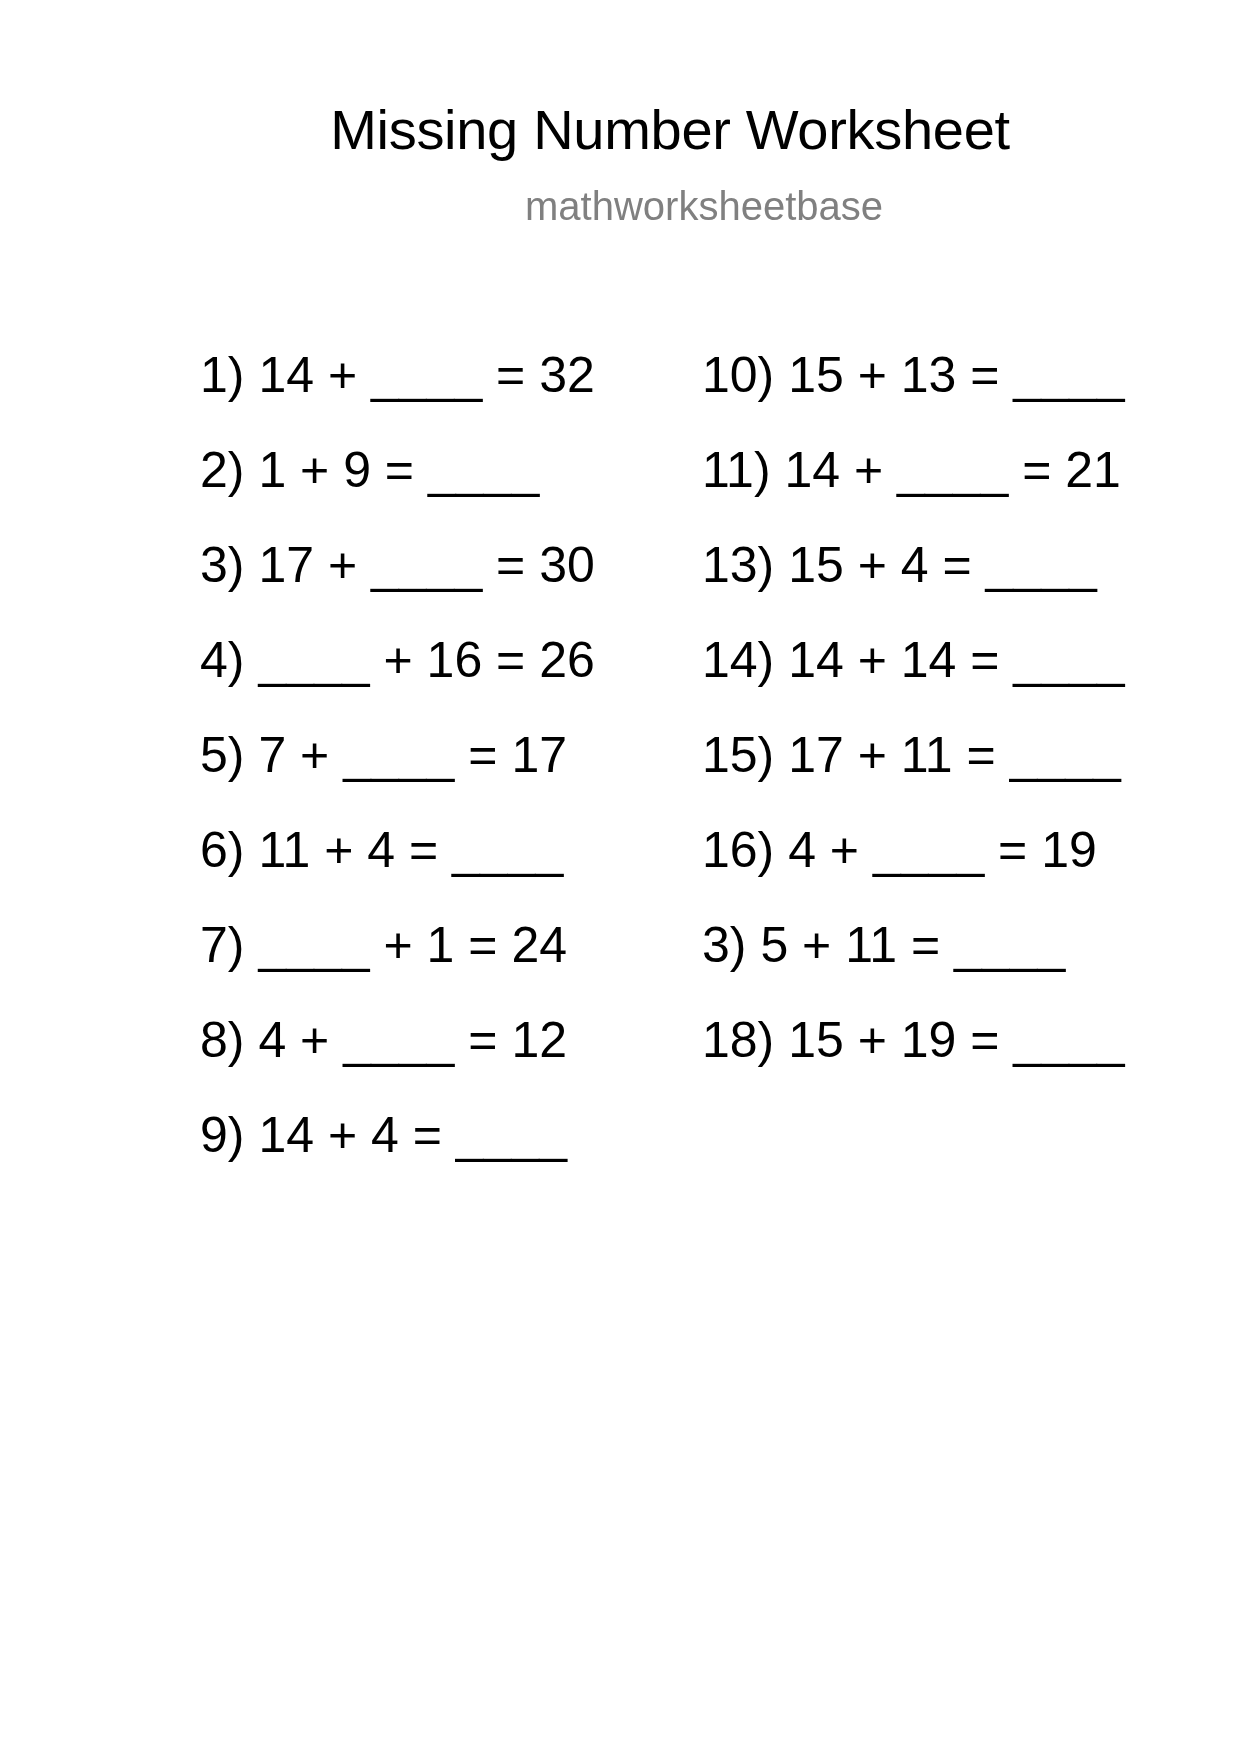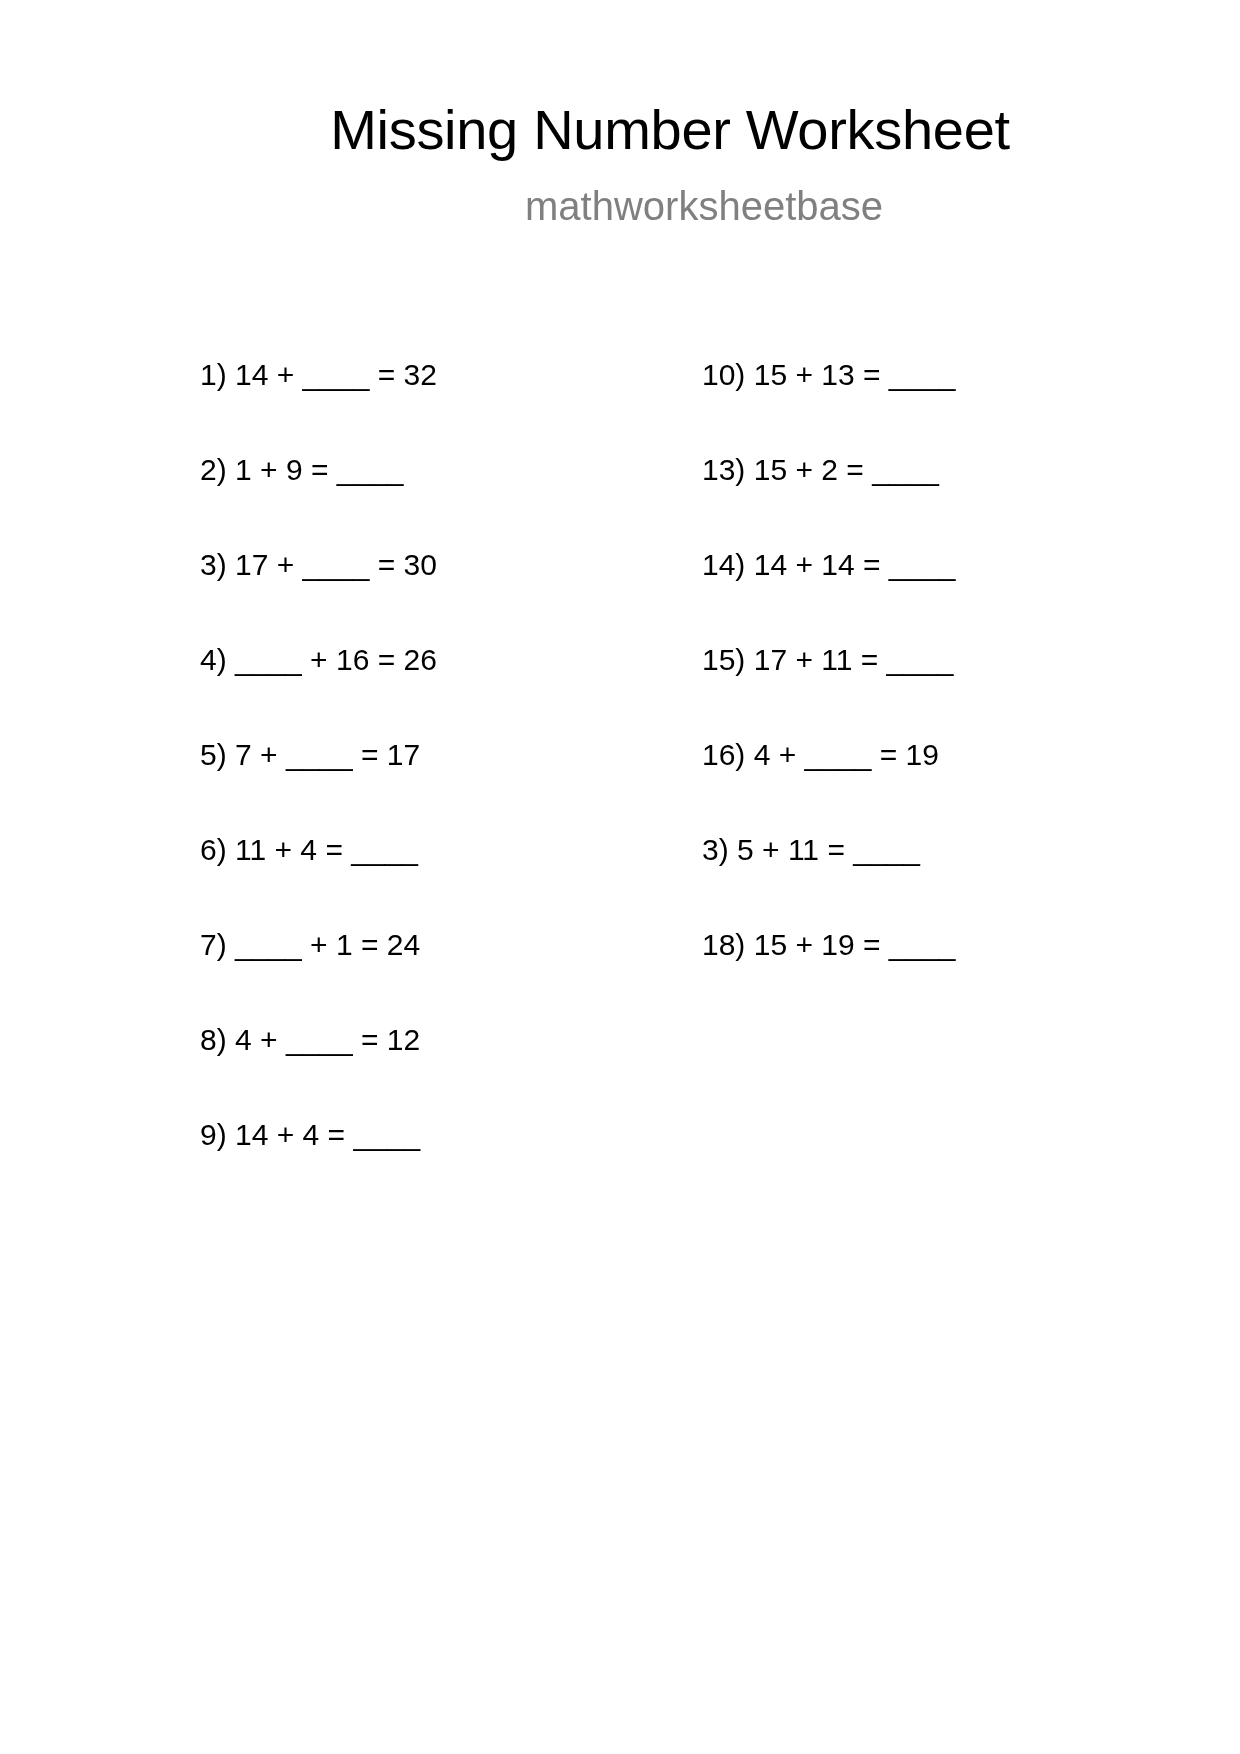--- a/index.html
+++ b/index.html
@@ -38,21 +38,21 @@
       color: #808080;
     }
     .column {
       position: absolute;
       top: 350px;
     }
     .col-left { left: 200px; }
     .col-right { left: 702px; }
     .problem {
       height: 95px;
-      font-size: 30px;
+      font-size: 50px;
       line-height: 50px;
       white-space: nowrap;
     }
     .problem span { white-space: pre; }
   </style>
 </head>
 <body>
 
 <h1 class="title">Missing Number Worksheet</h1>
 <div class="subtitle">mathworksheetbase</div>
@@ -64,19 +64,20 @@
   <div class="problem"><span>4)</span> <span>____ + 16 = 26</span></div>
   <div class="problem"><span>5)</span> <span>7 + ____ = 17</span></div>
   <div class="problem"><span>6)</span> <span>11 + 4 = ____</span></div>
   <div class="problem"><span>7)</span> <span>____ + 1 = 24</span></div>
   <div class="problem"><span>8)</span> <span>4 + ____ = 12</span></div>
   <div class="problem"><span>9)</span> <span>14 + 4 = ____</span></div>
 </div>
 
 <div class="column col-right">
   <div class="problem"><span>10)</span> <span>15 + 13 = ____</span></div>
-  <div class="problem"><span>13)</span> <span>15 + 2 = ____</span></div>
+  <div class="problem"><span>11)</span> <span>14 + ____ = 21</span></div>
+  <div class="problem"><span>13)</span> <span>15 + 4 = ____</span></div>
   <div class="problem"><span>14)</span> <span>14 + 14 = ____</span></div>
   <div class="problem"><span>15)</span> <span>17 + 11 = ____</span></div>
   <div class="problem"><span>16)</span> <span>4 + ____ = 19</span></div>
   <div class="problem"><span>3)</span> <span>5 + 11 = ____</span></div>
   <div class="problem"><span>18)</span> <span>15 + 19 = ____</span></div>
 </div>
 
 </body></html>

